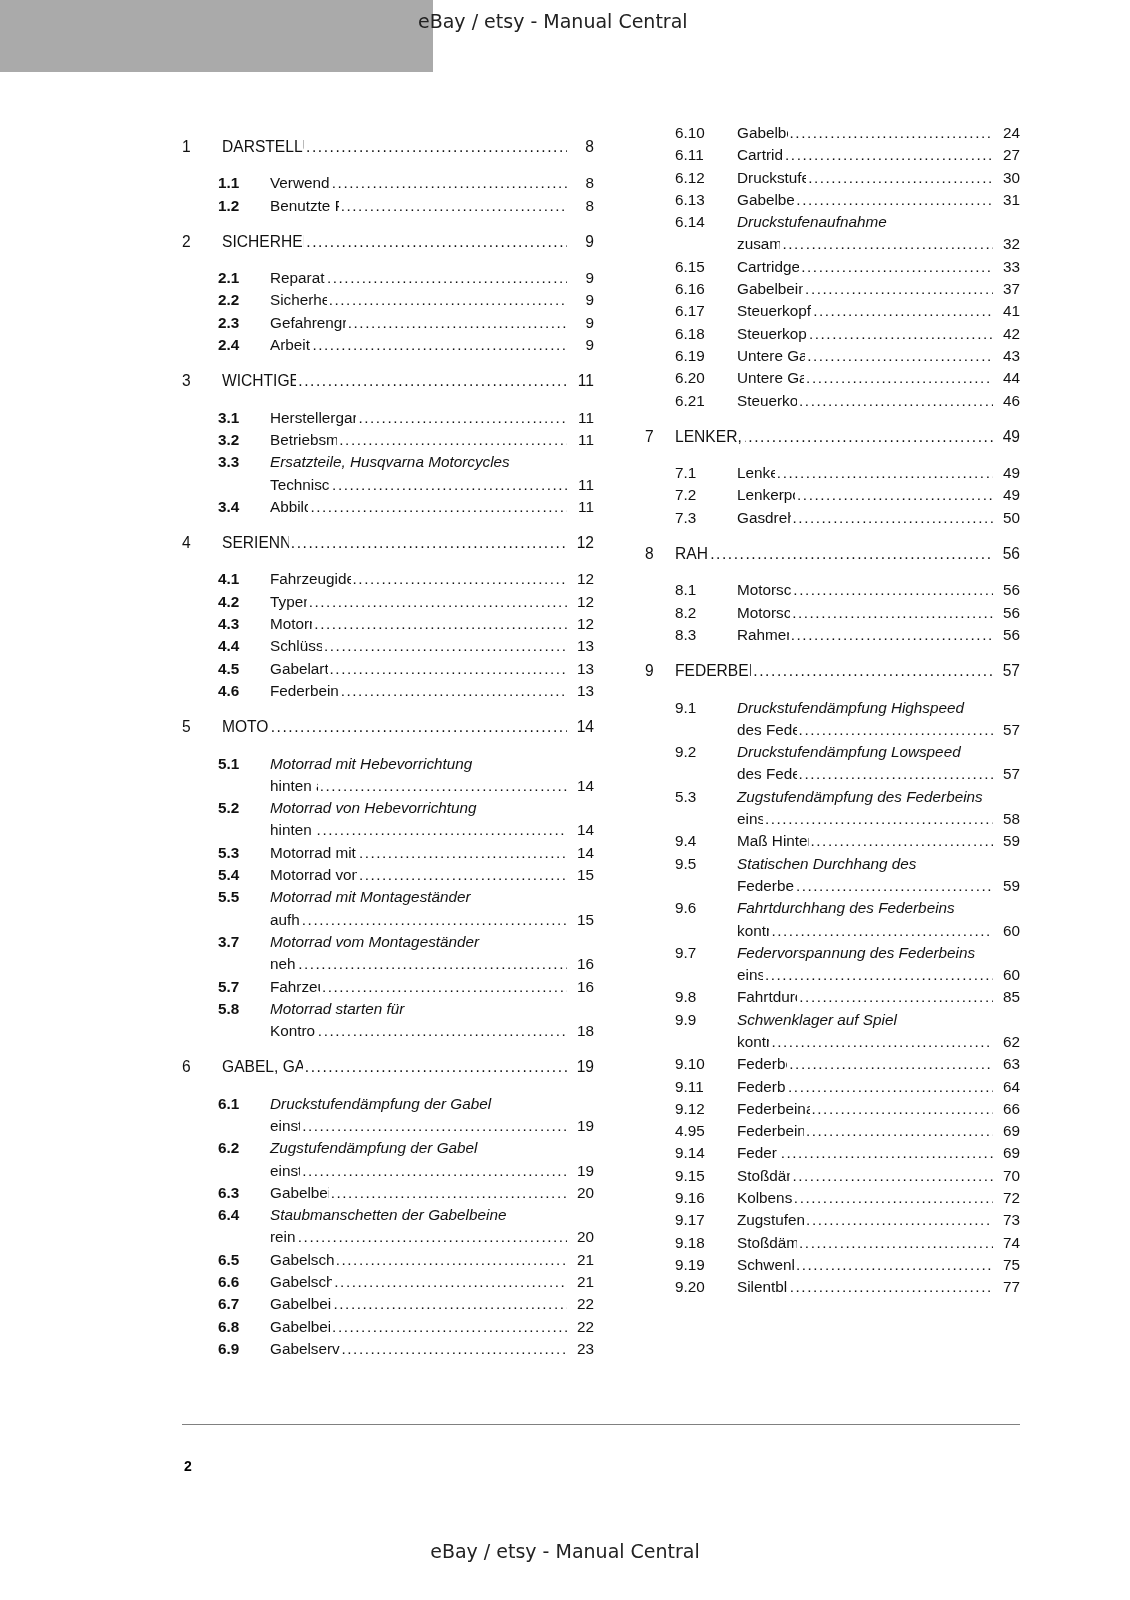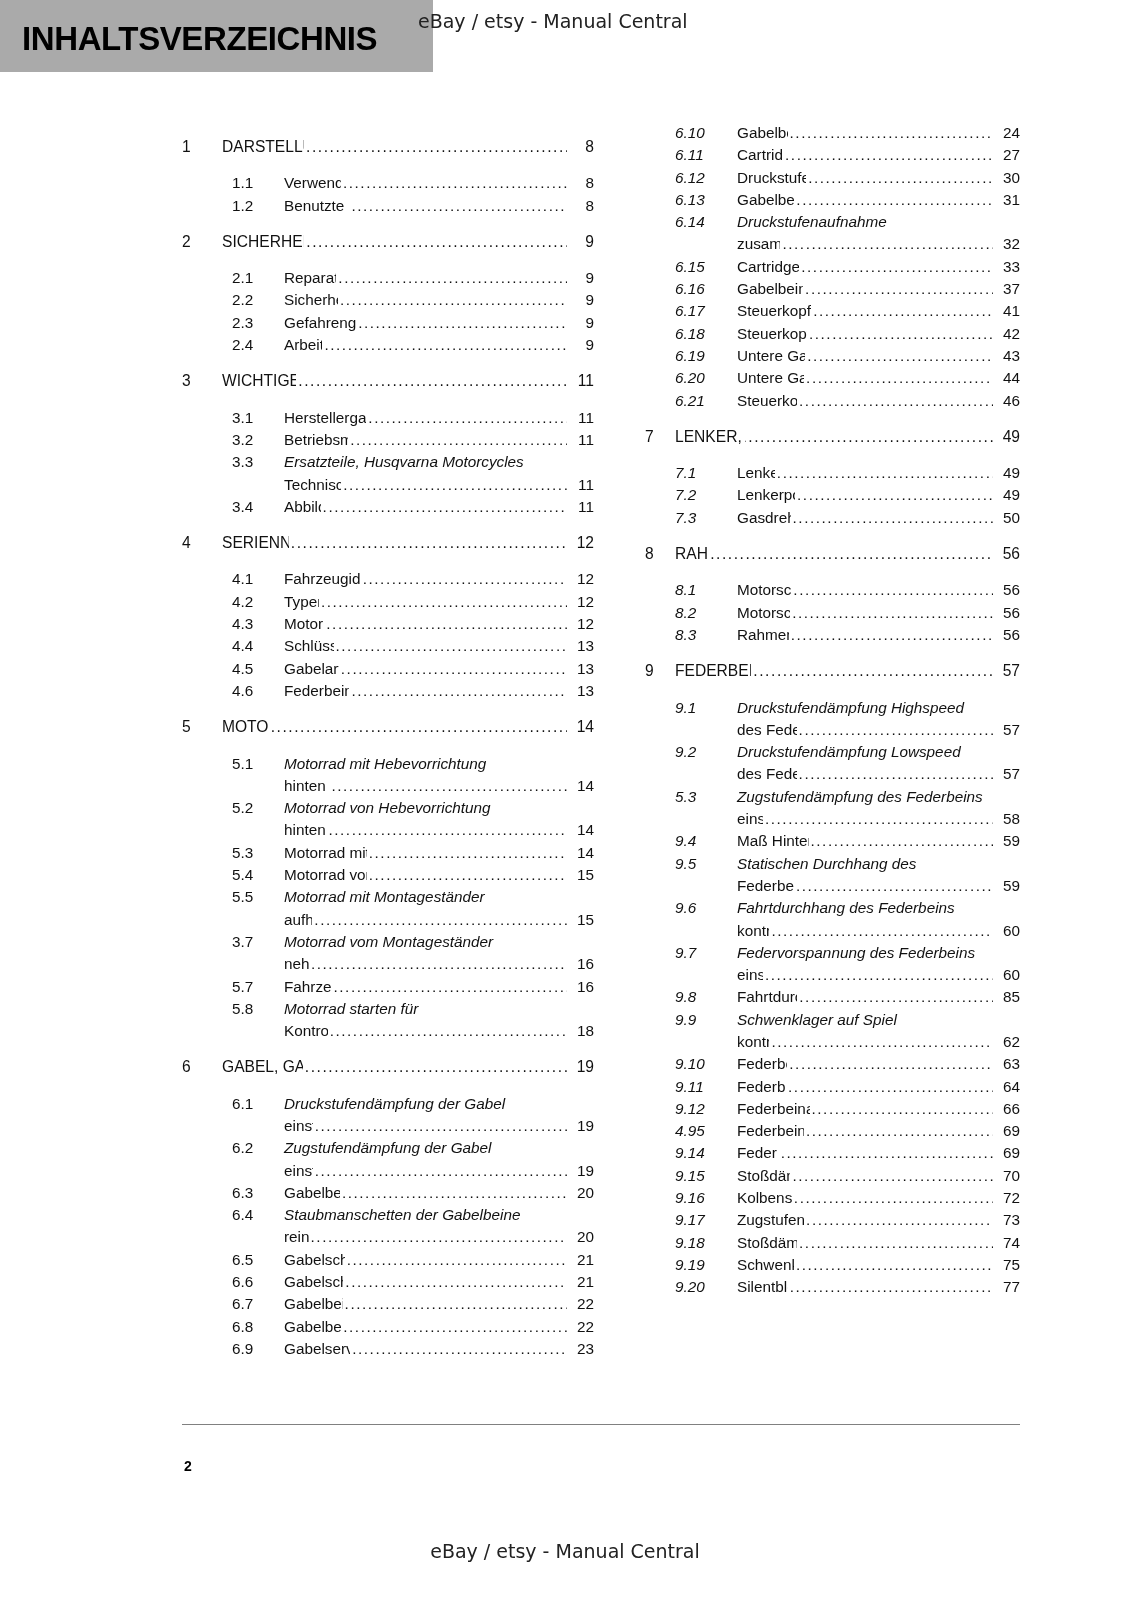--- a/index.html
+++ b/index.html
@@ -78,23 +78,23 @@
     font-size: 15.6px;
   }
   .entry.gap-before { margin-top: 14px; }
   .entry.gap-after  { margin-bottom: 14px; }
 
   .num {
     flex: 0 0 auto;
     white-space: nowrap;
   }
   .col-left  .entry.chapter    .num { width: 40px; }
-  .col-left  .entry.subsection .num { width: 52px; margin-left: 50px; }
+  .col-left  .entry.subsection .num { width: 52px; margin-left: 36px; font-weight: bold; }
   .col-right .entry.chapter    .num { width: 30px; }
-  .col-right .entry.subsection .num { width: 62px; margin-left: 30px; font-style: italic; }
+  .col-right .entry.subsection .num { width: 62px; margin-left: 30px; }
 
   .title-wrap {
     flex: 1 1 auto;
     min-width: 0;
     display: flex;
     flex-wrap: wrap;
     align-items: flex-start;
   }
   .title-line {
     width: 100%;
@@ -158,21 +158,20 @@
     font-size: 19px;
     color: #222222;
     font-family: "DejaVu Sans", sans-serif;
   }
 </style>
 </head>
 <body>
 
 <div class="header">
   <div class="header-band"></div>
-  <div class="header-title">INHALTSVERZEICHNIS</div>
   <div class="watermark-top">eBay / etsy - Manual Central</div>
 </div>
 
 <div class="toc">
   <div class="col col-left" id="col-left">
       <div class="entry chapter gap-before gap-after">
         <span class="num">1</span>
         <span class="title-wrap">
           <span class="title-last">
             <span class="title-text">DARSTELLUNGSMITTEL</span>

